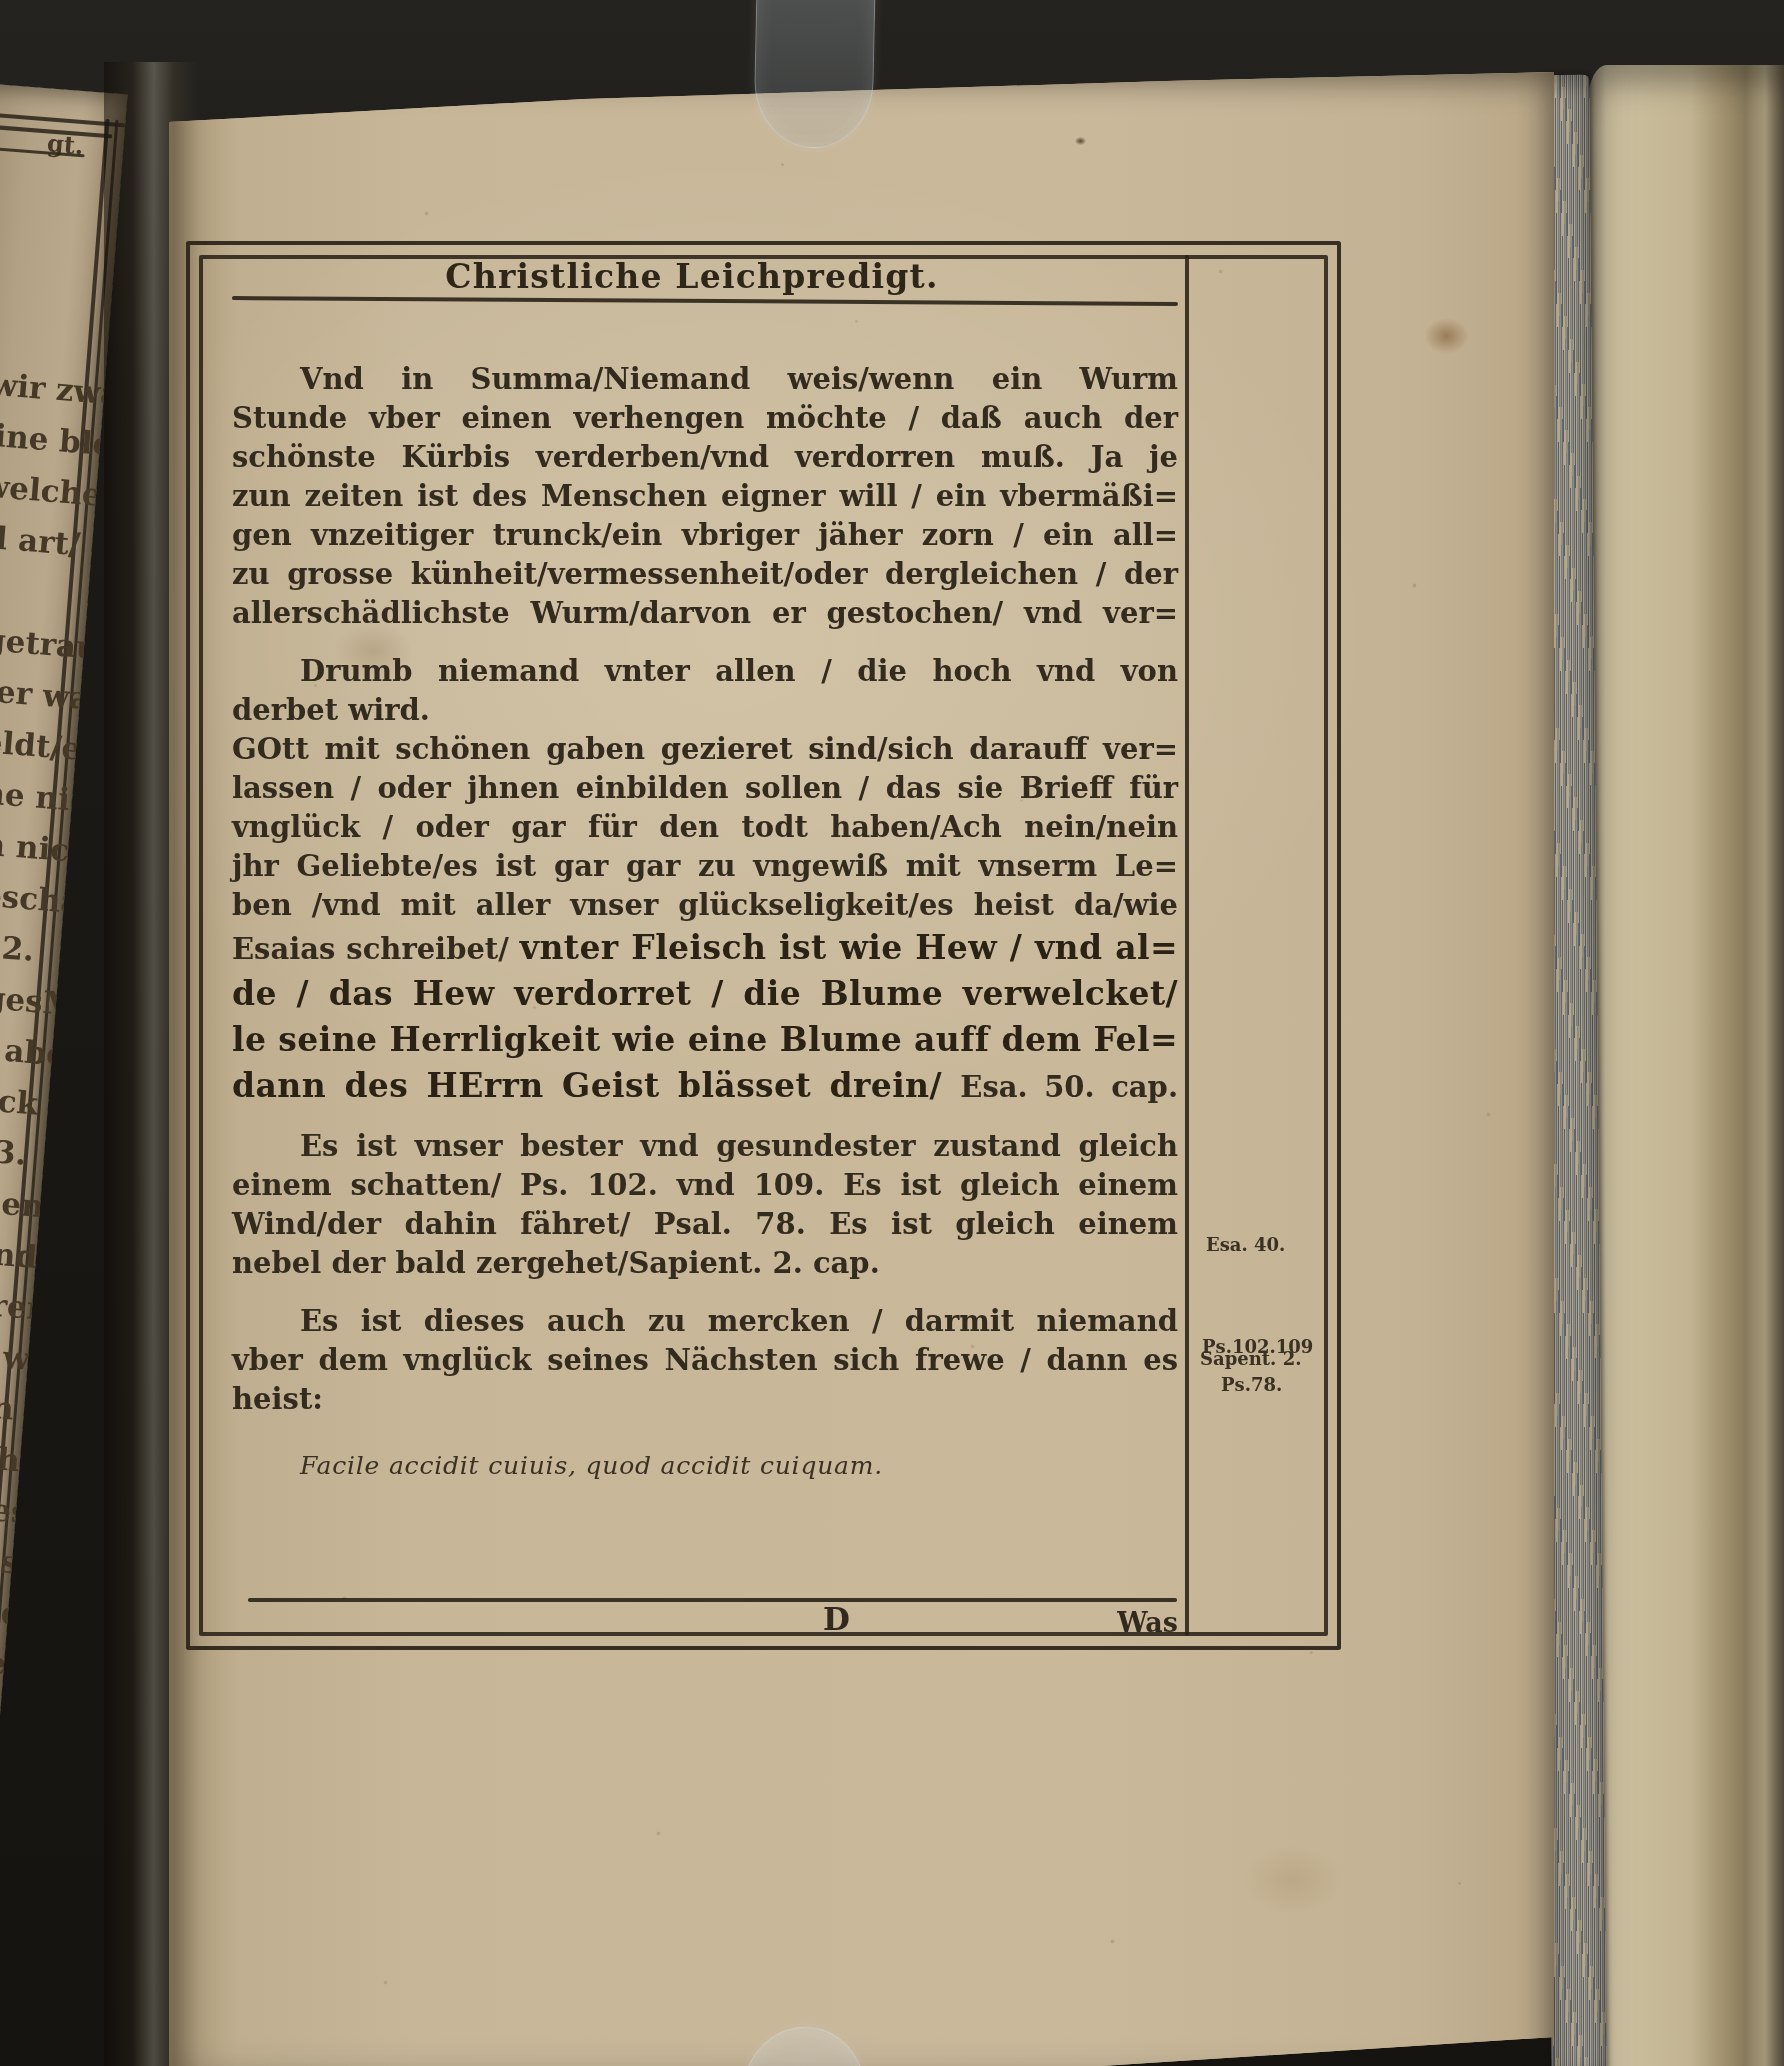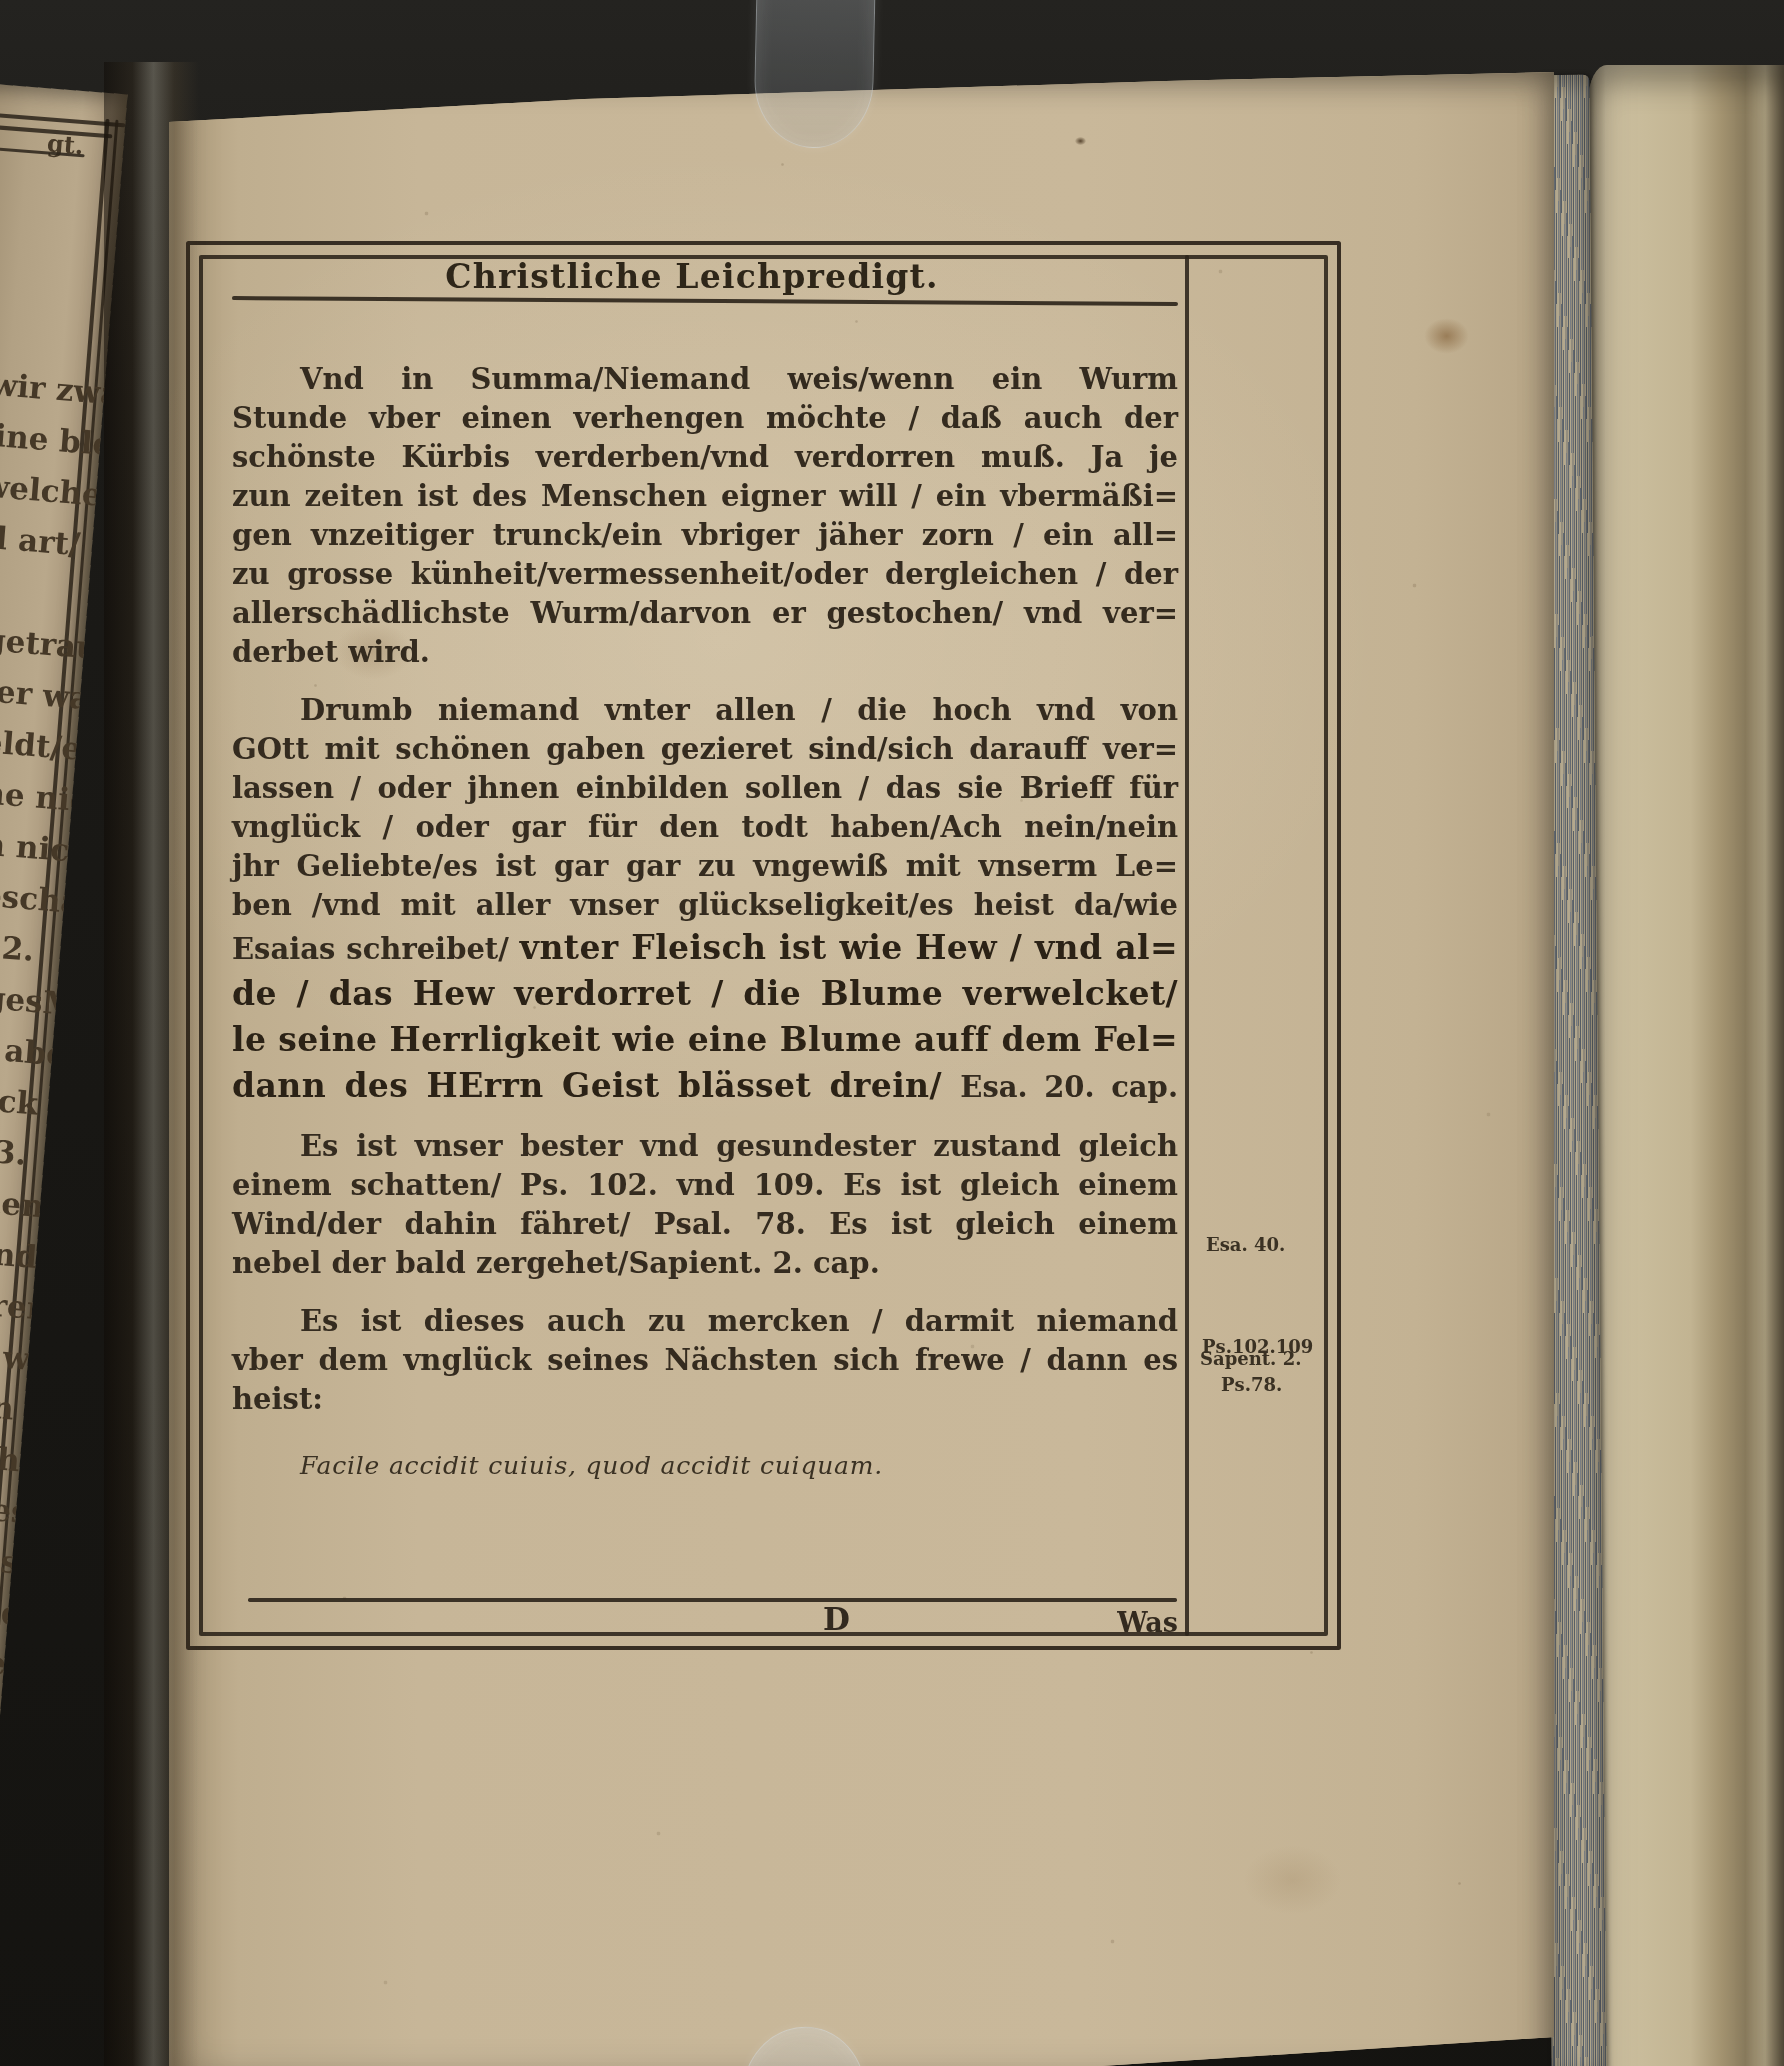--- a/index.html
+++ b/index.html
@@ -184,31 +184,31 @@
   <div class="header-rule" data-name="header-rule"></div>
 
   <div class="text-column" data-name="text-column">
       <div class="line indent" data-name="text-line"><span data-name="text-segment">Vnd in Summa/Niemand weis/wenn ein Wurm </span></div>
       <div class="line" data-name="text-line"><span data-name="text-segment">Stunde vber einen verhengen möchte / daß auch der </span></div>
       <div class="line" data-name="text-line"><span data-name="text-segment">schönste Kürbis verderben/vnd verdorren muß. Ja je </span></div>
       <div class="line" data-name="text-line"><span data-name="text-segment">zun zeiten ist des Menschen eigner will / ein vbermäßi= </span></div>
       <div class="line" data-name="text-line"><span data-name="text-segment">gen vnzeitiger trunck/ein vbriger jäher zorn / ein all= </span></div>
       <div class="line" data-name="text-line"><span data-name="text-segment">zu grosse künheit/vermessenheit/oder dergleichen / der </span></div>
       <div class="line" data-name="text-line"><span data-name="text-segment">allerschädlichste Wurm/darvon er gestochen/ vnd ver= </span></div>
+      <div class="line indent gap" data-name="text-line"><span data-name="text-segment">Drumb niemand vnter allen / die hoch vnd von </span></div>
       <div class="line end" data-name="text-line"><span data-name="text-segment">derbet wird. </span></div>
-      <div class="line indent gap" data-name="text-line"><span data-name="text-segment">Drumb niemand vnter allen / die hoch vnd von </span></div>
       <div class="line" data-name="text-line"><span data-name="text-segment">GOtt mit schönen gaben gezieret sind/sich darauff ver= </span></div>
       <div class="line" data-name="text-line"><span data-name="text-segment">lassen / oder jhnen einbilden sollen / das sie Brieff für </span></div>
       <div class="line" data-name="text-line"><span data-name="text-segment">vnglück / oder gar für den todt haben/Ach nein/nein </span></div>
       <div class="line" data-name="text-line"><span data-name="text-segment">jhr Geliebte/es ist gar gar zu vngewiß mit vnserm Le= </span></div>
       <div class="line" data-name="text-line"><span data-name="text-segment">ben /vnd mit aller vnser glückseligkeit/es heist da/wie </span></div>
       <div class="line tall" data-name="text-line"><span data-name="text-segment">Esaias schreibet/ </span><span class="big" data-name="text-segment">vnter Fleisch ist wie Hew / vnd al= </span></div>
       <div class="line tall" data-name="text-line"><span class="big" data-name="text-segment">de / das Hew verdorret / die Blume verwelcket/ </span></div>
       <div class="line tall" data-name="text-line"><span class="big" data-name="text-segment">le seine Herrligkeit wie eine Blume auff dem Fel= </span></div>
-      <div class="line tall" data-name="text-line"><span class="big" data-name="text-segment">dann des HErrn Geist blässet drein/ </span><span data-name="text-segment">Esa. 20. cap. </span></div>
+      <div class="line tall" data-name="text-line"><span class="big" data-name="text-segment">dann des HErrn Geist blässet drein/ </span><span data-name="text-segment">Esa. 50. cap. </span></div>
       <div class="line indent gap" data-name="text-line"><span data-name="text-segment">Es ist vnser bester vnd gesundester zustand gleich </span></div>
       <div class="line" data-name="text-line"><span data-name="text-segment">einem schatten/ Ps. 102. vnd 109. Es ist gleich einem </span></div>
       <div class="line" data-name="text-line"><span data-name="text-segment">Wind/der dahin fähret/ Psal. 78. Es ist gleich einem </span></div>
       <div class="line end" data-name="text-line"><span data-name="text-segment">nebel der bald zergehet/Sapient. 2. cap. </span></div>
       <div class="line indent gap" data-name="text-line"><span data-name="text-segment">Es ist dieses auch zu mercken / darmit niemand </span></div>
       <div class="line" data-name="text-line"><span data-name="text-segment">vber dem vnglück seines Nächsten sich frewe / dann es </span></div>
       <div class="line end" data-name="text-line"><span data-name="text-segment">heist: </span></div>
       <div class="line latin" data-name="text-line"><span data-name="text-segment">Facile accidit cuiuis, quod accidit cuiquam. </span></div>
     </div>
 

